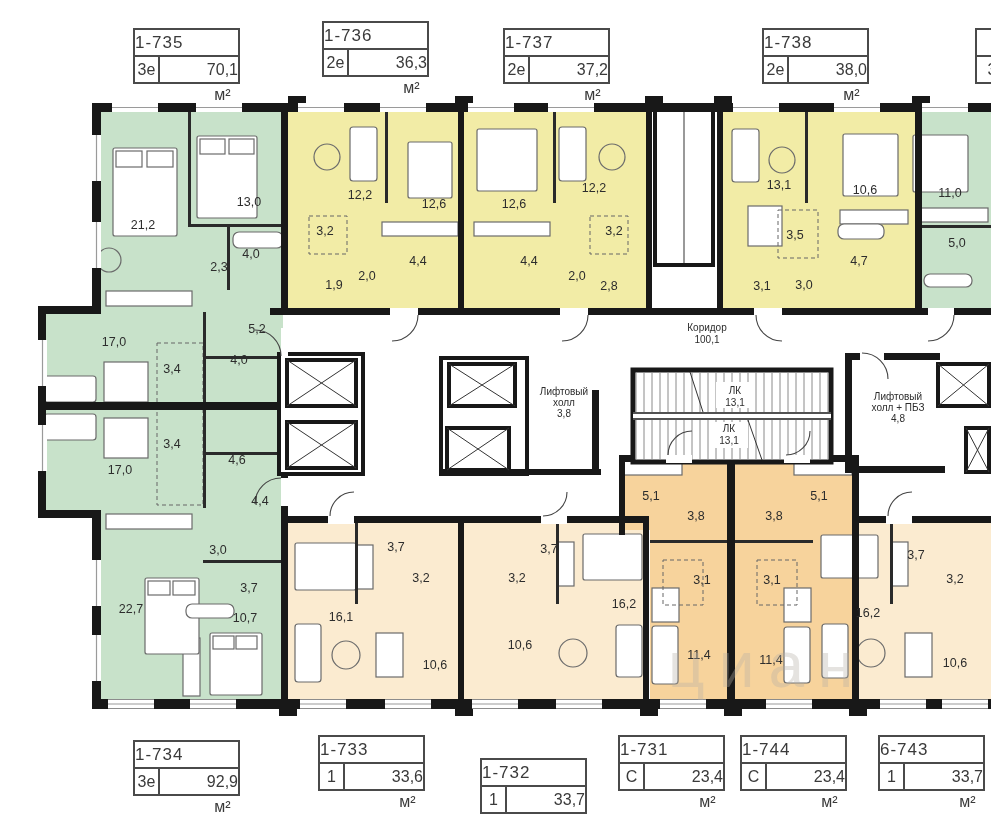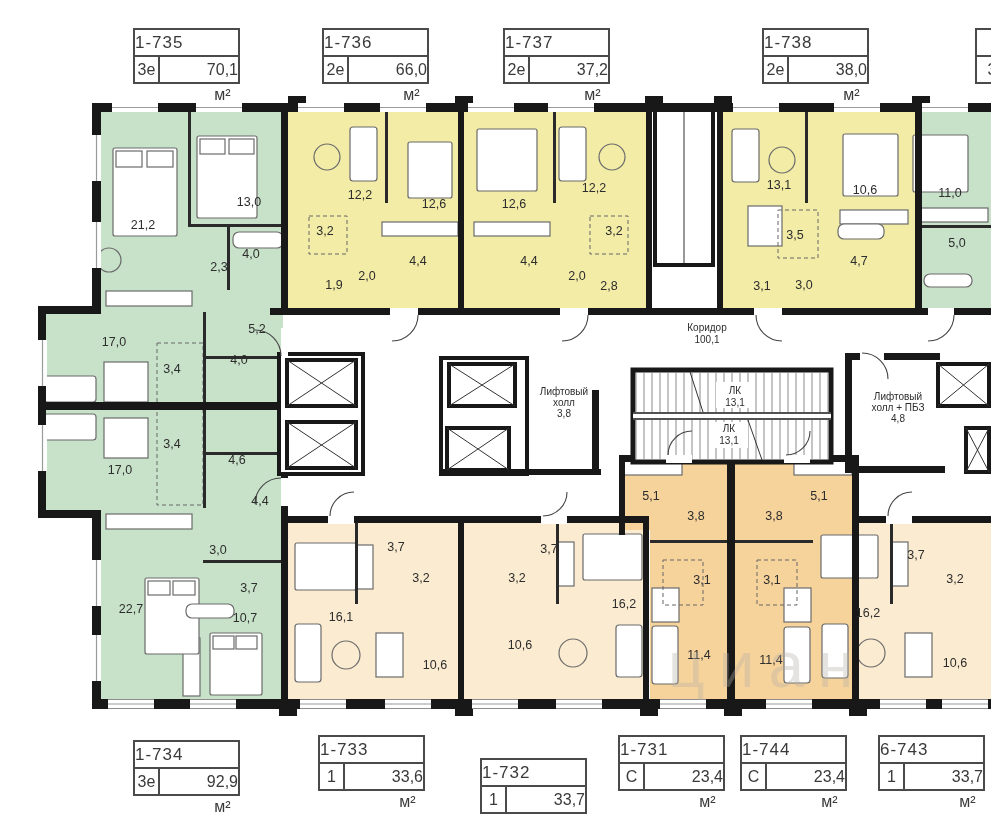--- a/index.html
+++ b/index.html
@@ -394,25 +394,25 @@
   </g>
 </svg>
 
 <div class="card" style="left:133px;top:28px">
   <div class="card-num">1-735</div>
   <div class="card-row">
     <div class="card-type">3е</div>
     <div class="card-area">70,1 м²</div>
   </div>
 </div>
-<div class="card" style="left:322px;top:28px">
+<div class="card" style="left:322px;top:21px">
   <div class="card-num">1-736</div>
   <div class="card-row">
     <div class="card-type">2е</div>
-    <div class="card-area">66,0 м²</div>
+    <div class="card-area">36,3 м²</div>
   </div>
 </div>
 <div class="card" style="left:503px;top:28px">
   <div class="card-num">1-737</div>
   <div class="card-row">
     <div class="card-type">2е</div>
     <div class="card-area">37,2 м²</div>
   </div>
 </div>
 <div class="card" style="left:762px;top:28px">

